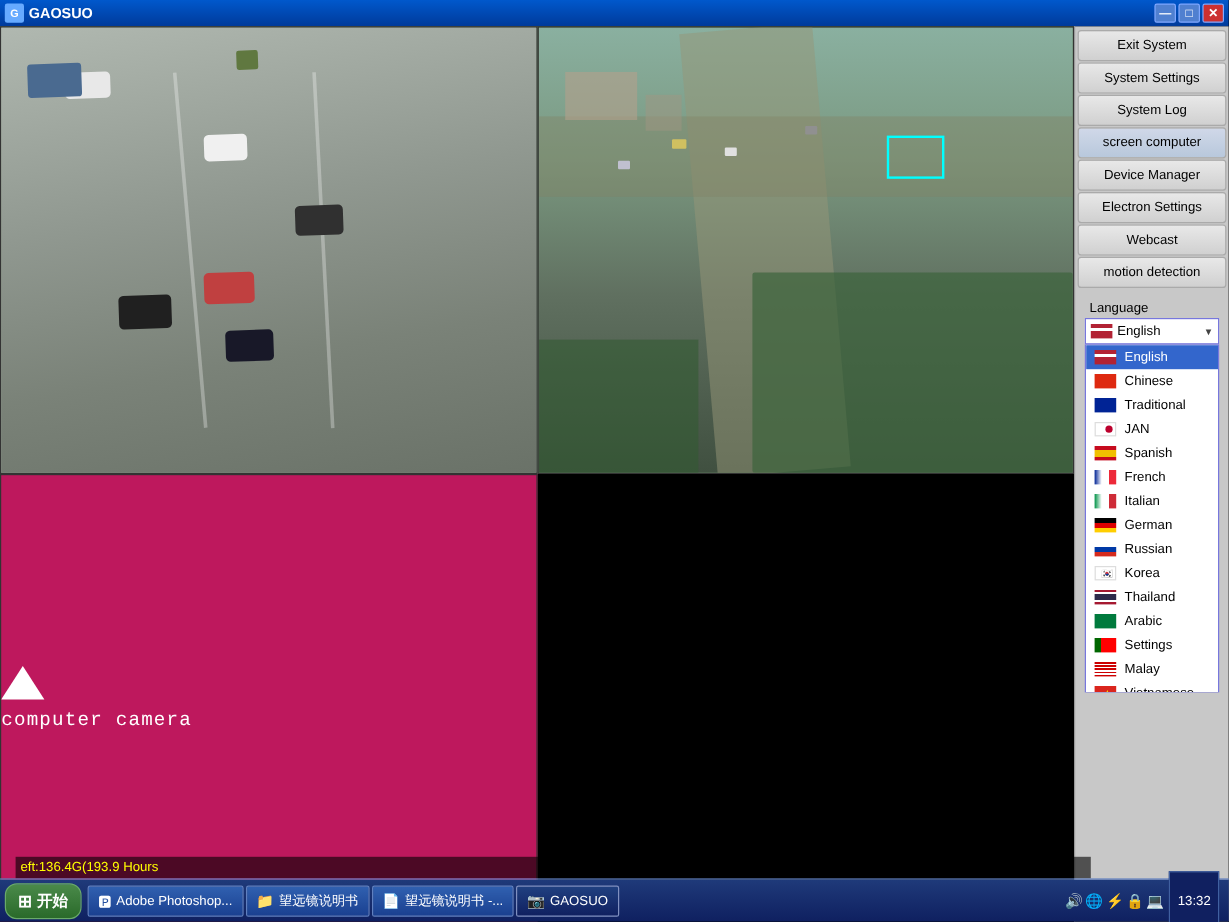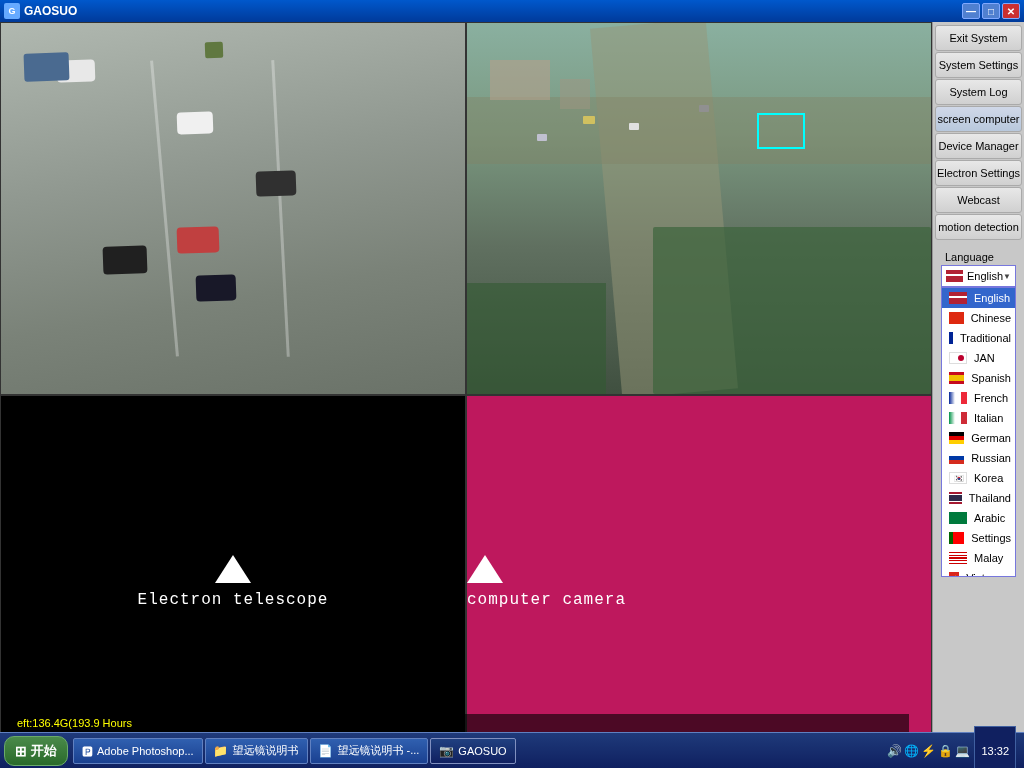--- a/index.html
+++ b/index.html
@@ -100,21 +100,21 @@
     
     .detection-box {
       position: absolute;
       border: 2px solid #00ffff;
       width: 48px; height: 36px;
       top: 90px; left: 290px;
     }
 
     
     #right-panel {
-      width: 92px;
+      width: 129px;
       background: #c8c8c8;
       display: flex;
       flex-direction: column;
       border-left: 1px solid #999;
       overflow: hidden;
     }
 
     .menu-btn {
       width: 100%;
       height: 26px;
@@ -334,24 +334,20 @@
 
         <div class="detection-box"></div>
 
         <div class="sim-car" style="top:25%;left:25%;width:12px;height:8px;background:#d0c060;border-radius:1px;"></div>
         <div class="sim-car" style="top:27%;left:35%;width:10px;height:7px;background:#e0e0e0;border-radius:1px;"></div>
         <div class="sim-car" style="top:22%;left:50%;width:10px;height:7px;background:#909090;border-radius:1px;"></div>
         <div class="sim-car" style="top:30%;left:15%;width:10px;height:7px;background:#c0c0d0;border-radius:1px;"></div>
       </div>
     </div>
 
-    <div class="cam-view cam-electron">
-      <div class="cam-arrow"></div>
-      <div class="cam-label">Electron telescope</div>
-    </div>
 
     <div class="cam-view cam-computer">
       <div class="cam-arrow"></div>
       <div class="cam-label">computer camera</div>
     </div>
 
   </div>
 
   <div id="right-panel">
 

